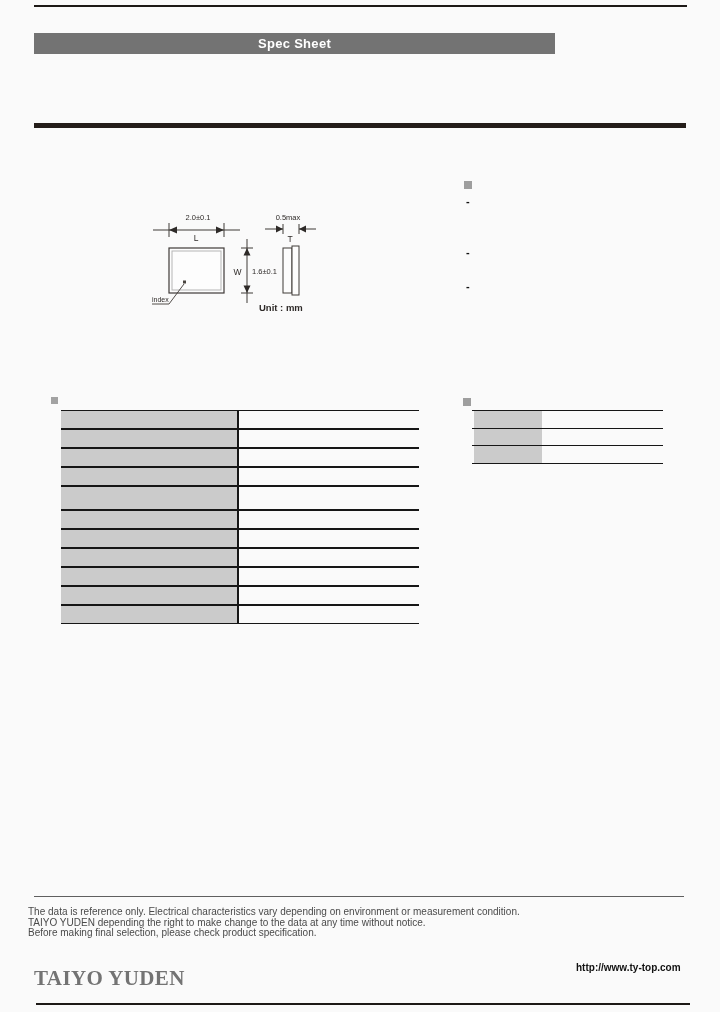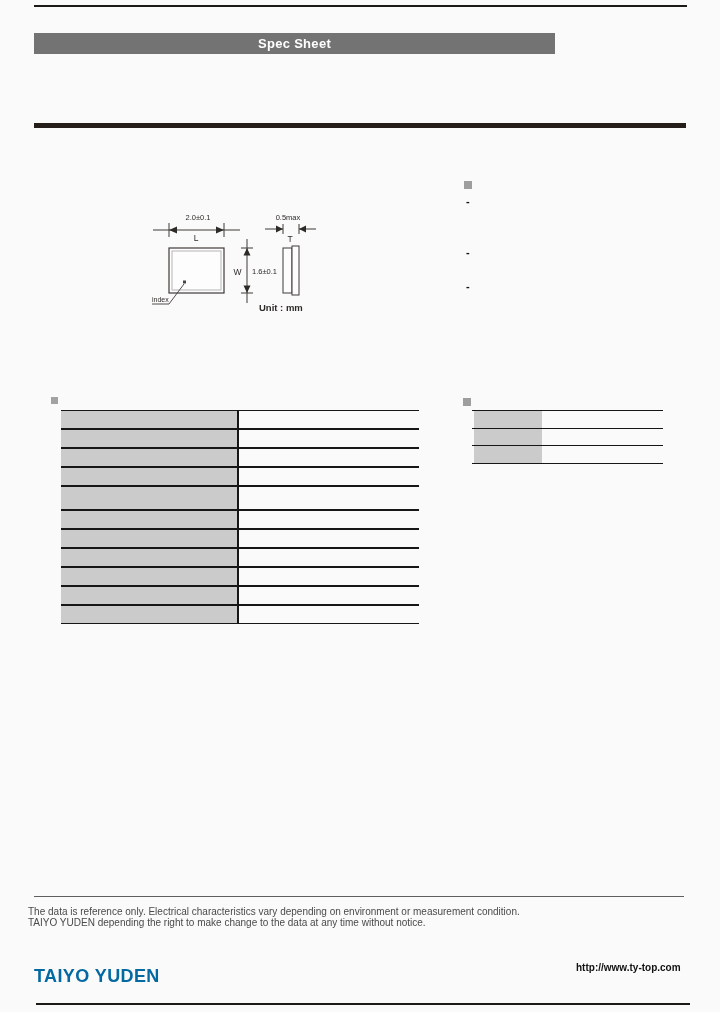--- a/index.html
+++ b/index.html
@@ -45,21 +45,21 @@
   
   .sq-right{left:463px;top:398px;width:8px;height:8px;}
   .rating-table{left:472px;top:410px;width:191px;border-top:1.5px solid #161616;}
   .rating-table .t-row{display:flex;border-bottom:1.5px solid #161616;height:16.5px;}
   .rating-table .t-label{width:68px;margin-left:2px;background:#cbcbcb;}
   .rating-table .t-value{flex:1;}
 
   
   .notes-divider{left:34px;top:896px;width:650px;height:1px;background:#5f5f5f;}
   .disclaimer{left:28px;top:907px;font-size:10px;line-height:10.7px;color:#4a4a4a;}
-  .logo{left:34px;top:966px;font-size:18px;font-weight:800;color:#0369a1;letter-spacing:.4px;}
+  .logo{left:34px;top:966px;font-size:21px;font-weight:800;color:#737373;letter-spacing:.4px;font-family:Liberation Serif, serif;}
   .url{left:576px;top:962px;font-size:10px;font-weight:bold;color:#111;}
   .rule-bottom{left:36px;top:1003px;width:654px;height:2px;background:#1d1916;}
 </style>
 </head>
 <body>
 
 <div class="abs rule-top"></div>
 
 <div class="abs title-bar">
   <span>Spec Sheet</span>
@@ -177,17 +177,18 @@
     <div class="t-row">
       <div class="t-label"></div>
       <div class="t-value"></div>
     </div>
   </div>
 
 <div class="abs notes-divider"></div>
 <div class="abs disclaimer">
   <div>The data is reference only. Electrical characteristics vary depending on environment or measurement condition.</div>
   <div>TAIYO YUDEN depending the right to make change to the data at any time without notice.</div>
+  <div>Before making final selection, please check product specification.</div>
 </div>
 
 <div class="abs logo">TAIYO YUDEN</div>
 <div class="abs url">http://www.ty-top.com</div>
 <div class="abs rule-bottom"></div>
 
 </body></html>

